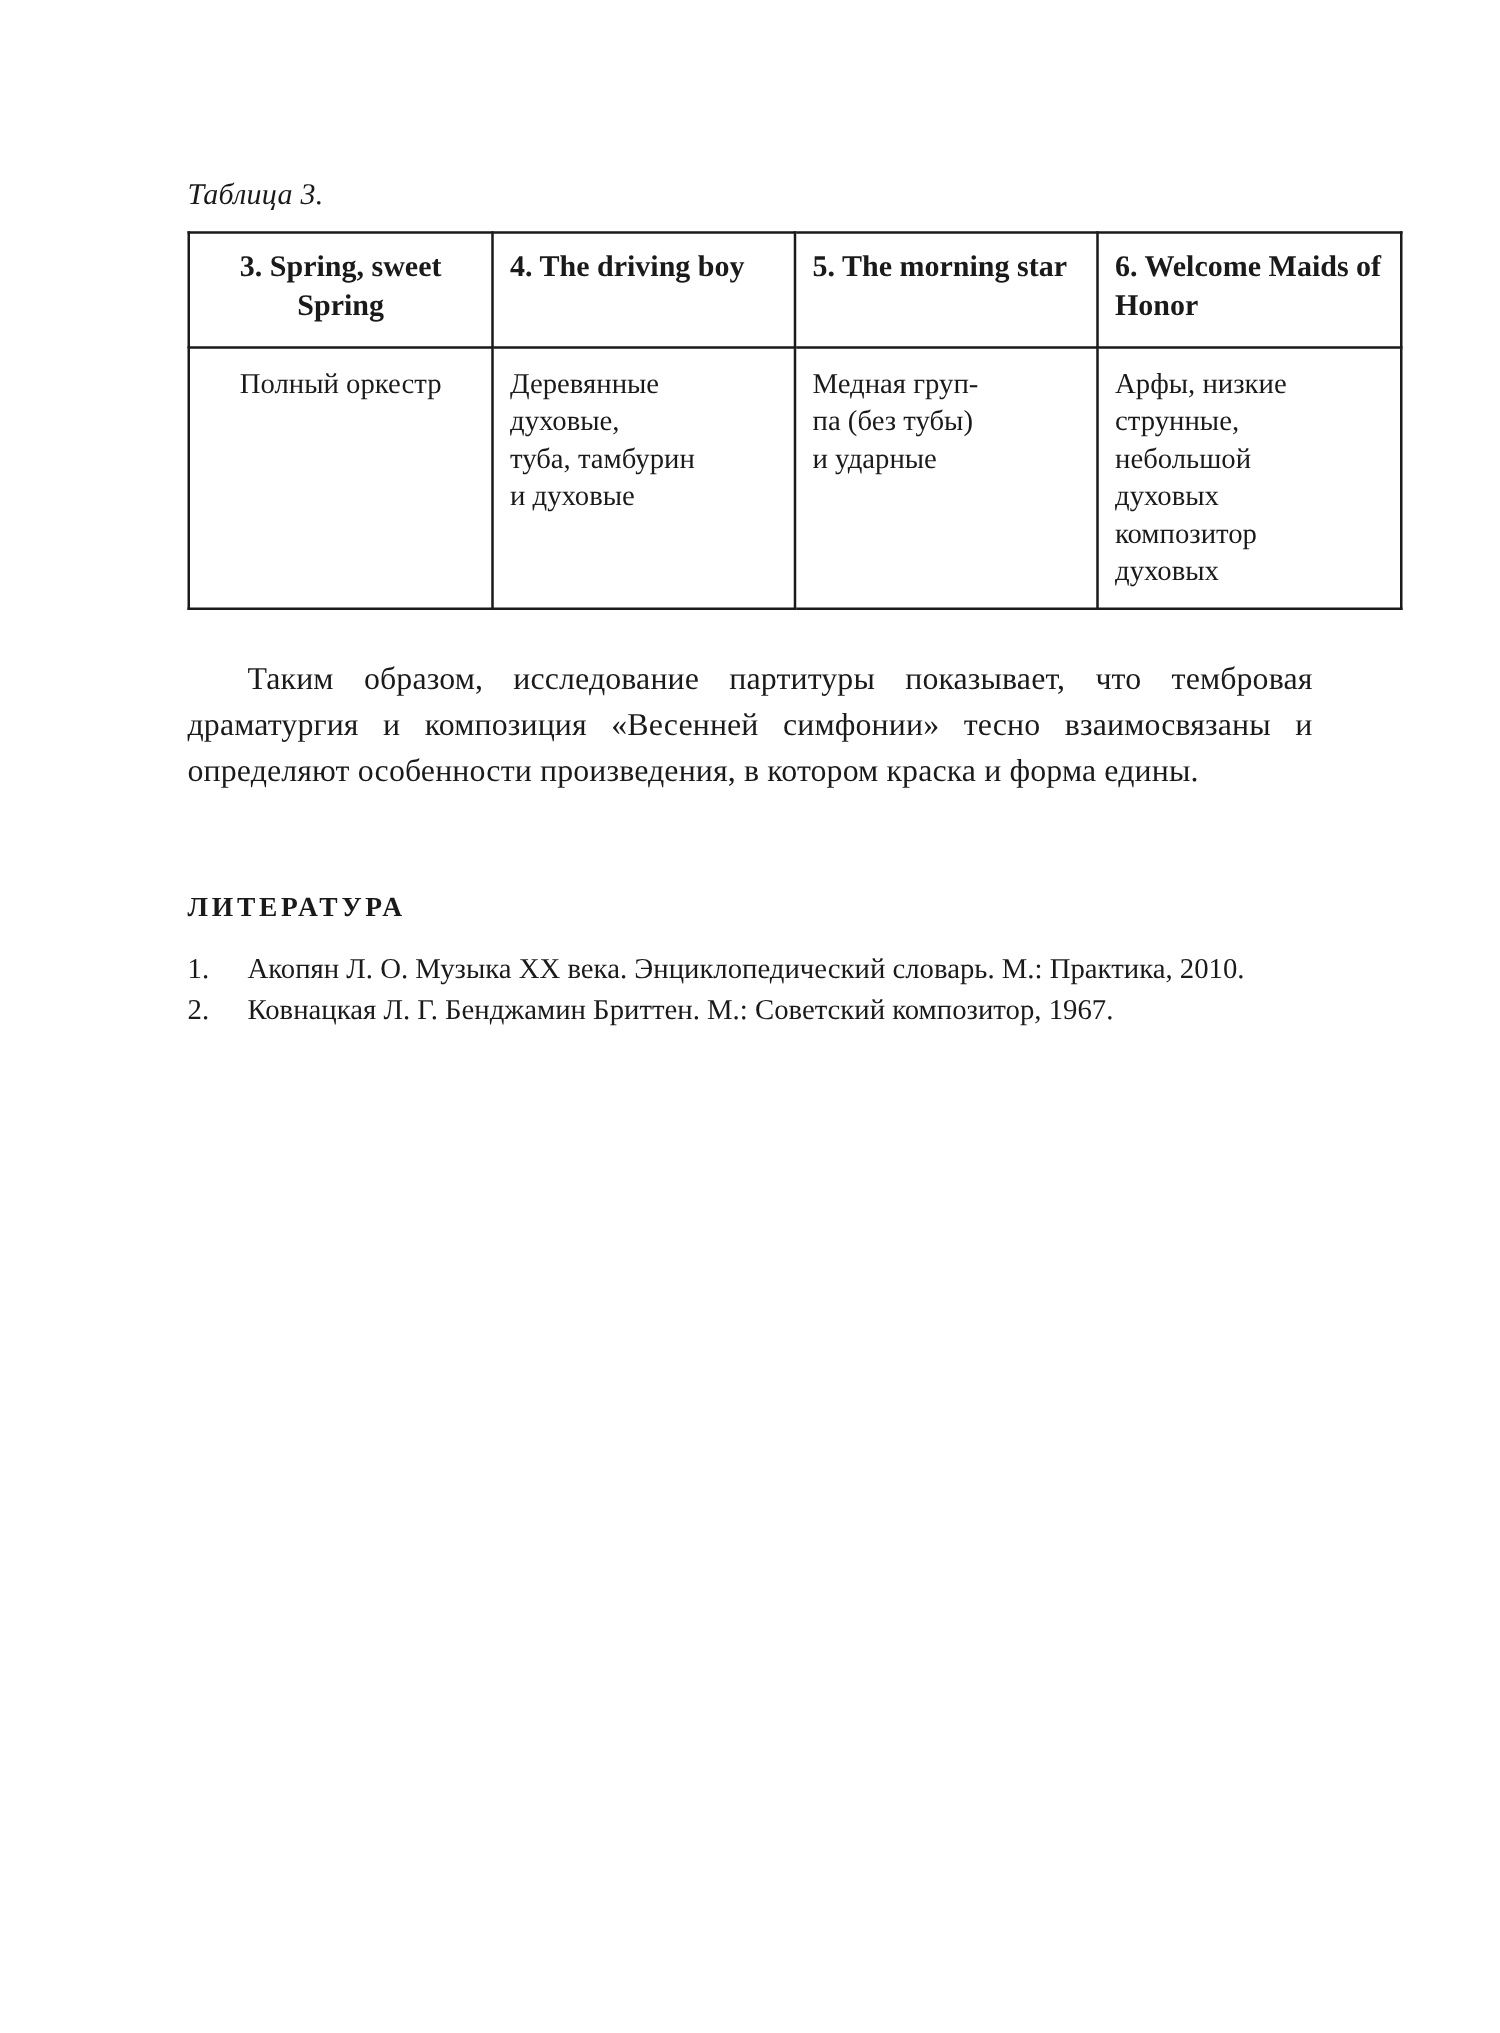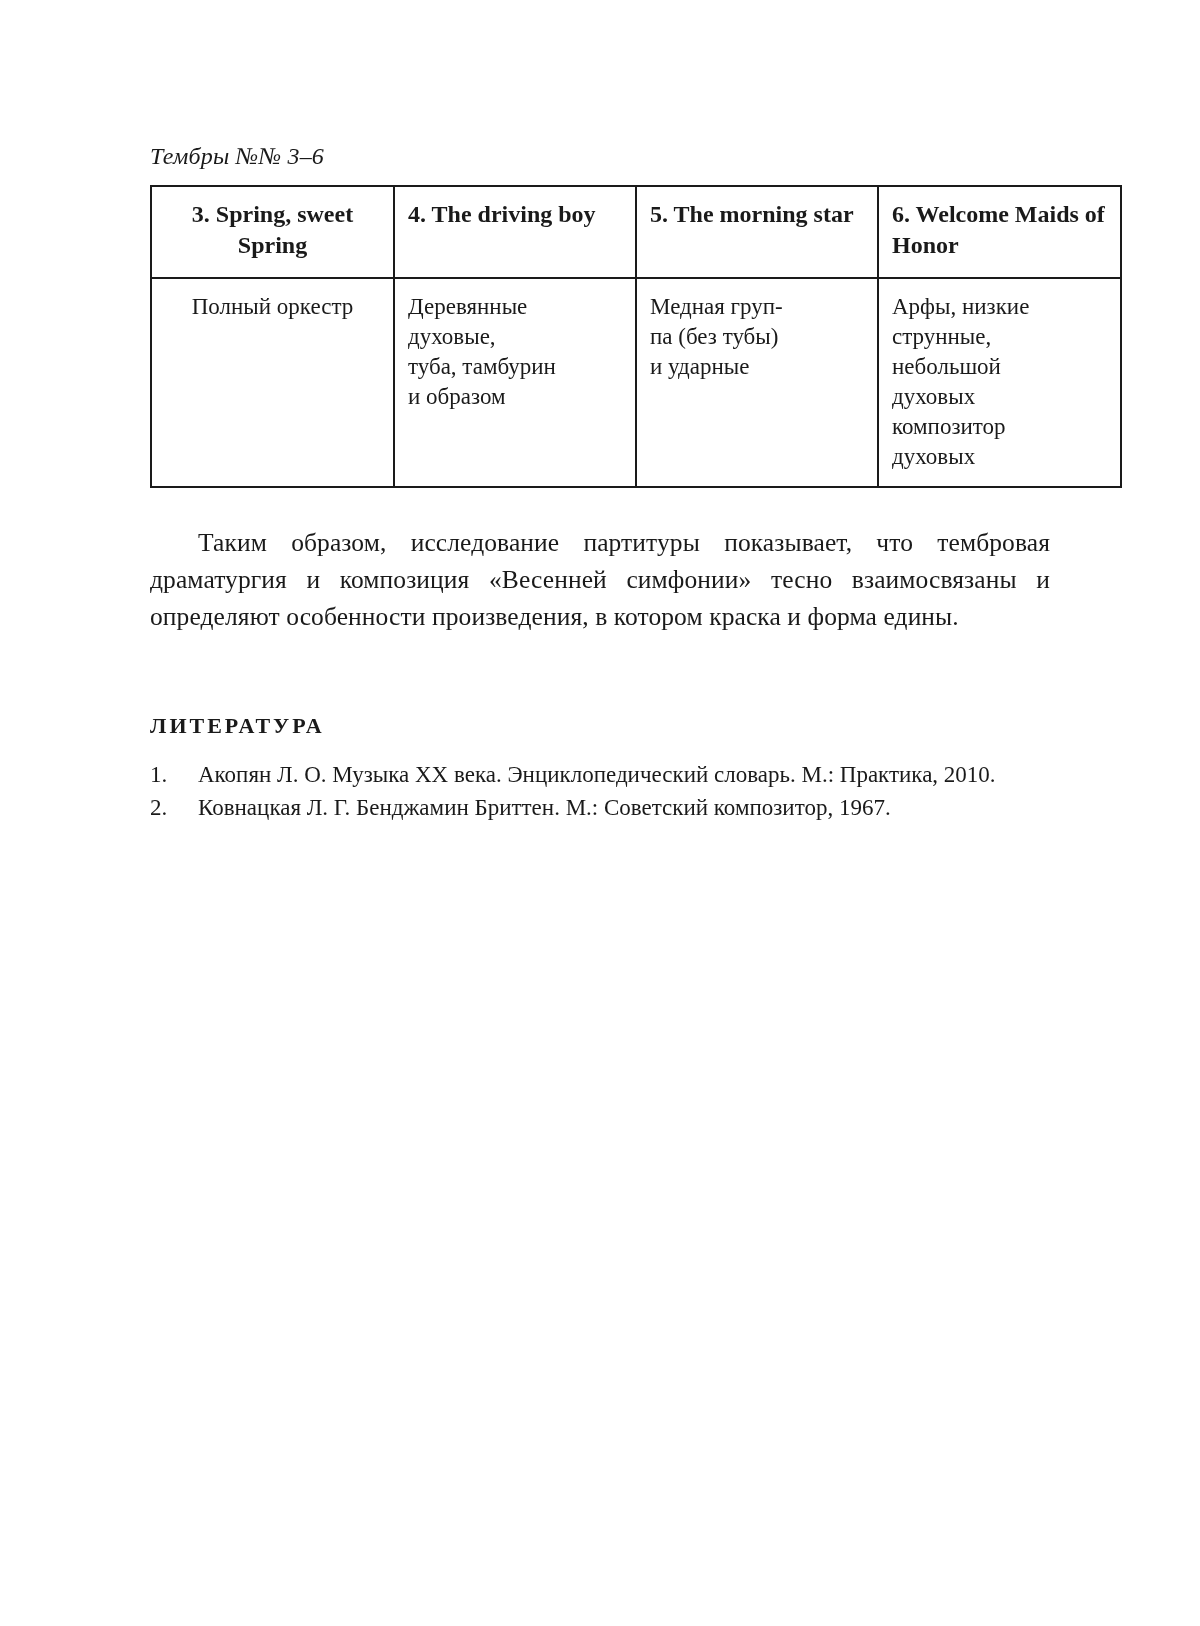--- a/index.html
+++ b/index.html
@@ -96,42 +96,42 @@
     text-align: left;
   }
   .cellline { display: block; }
 </style>
 </head>
 <body>
 
 <div class="page">
 
   <div class="caption-block">
-    <div class="caption-line">Тембры №№ 3–6</div>
+    <div class="caption-line">Таблица 3.</div>
   </div>
 
   <table class="timbres">
     <thead>
       <tr>
         <td class="col1">3. Spring, sweet Spring</td>
         <td class="col2">4. The driving boy</td>
         <td class="col3">5. The morning star</td>
         <td class="col4">6. Welcome Maids of Honor</td>
       </tr>
     </thead>
     <tbody>
       <tr>
         <td class="col1">
           <span class="cellline">Полный оркестр</span>
         </td>
         <td class="col2">
           <span class="cellline">Деревянные</span>
           <span class="cellline">духовые,</span>
           <span class="cellline">туба, тамбурин</span>
-          <span class="cellline">и образом</span>
+          <span class="cellline">и духовые</span>
         </td>
         <td class="col3">
           <span class="cellline">Медная груп-</span>
           <span class="cellline">па (без тубы)</span>
           <span class="cellline">и ударные</span>
         </td>
         <td class="col4">
           <span class="cellline">Арфы, низкие</span>
           <span class="cellline">струнные,</span>
           <span class="cellline">небольшой</span>

